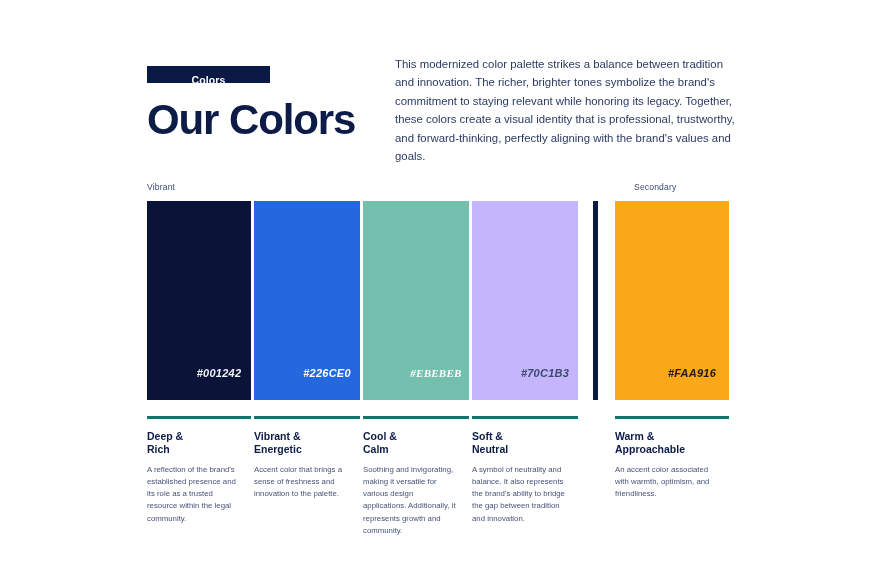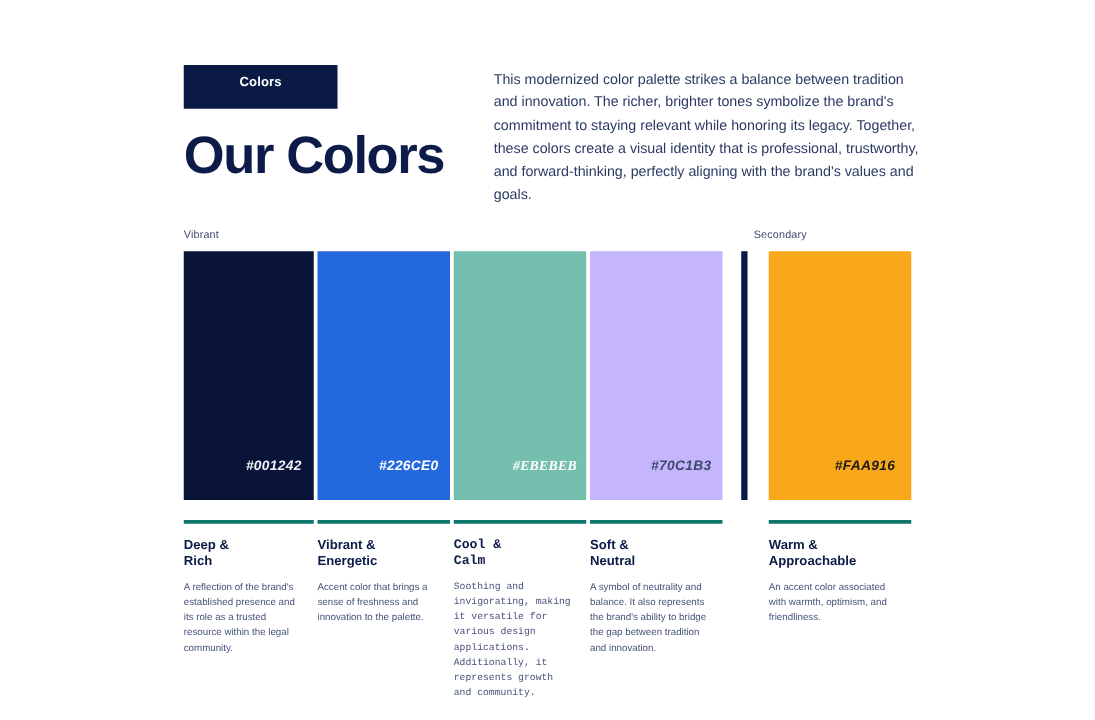--- a/index.html
+++ b/index.html
@@ -36,28 +36,29 @@
   }
 
   #header-left {
     width: 240px;
     flex: 0 0 240px;
   }
 
   .badge {
     display: block;
     width: 123px;
-    height: 35px;
+    height: 17px;
     background: #0b1a45;
     color: #ffffff;
     font-size: 10.5px;
     font-weight: bold;
     letter-spacing: .1px;
     text-align: center;
     line-height: 29px;
+    margin-top: 14px;
   }
 
   .page-title {
     margin-top: 16px;
     font-size: 42px;
     font-weight: bold;
     color: #0c1b47;
     letter-spacing: -1.1px;
     line-height: 1.02;
     white-space: nowrap;
@@ -77,21 +78,21 @@
   }
 
   
   .group-label {
     position: absolute;
     font-size: 8.6px;
     color: #3c4a70;
     letter-spacing: .15px;
   }
   #label-primary   { left: 147px; top: 182px; }
-  #label-secondary { left: 603px; top: 182px; }
+  #label-secondary { left: 634px; top: 182px; }
 
   
   #strip {
     position: absolute;
     left: 147px;
     top: 201px;
     width: 588px;
     height: 199px;
     display: flex;
     align-items: stretch;
@@ -209,21 +210,21 @@
 Rich</div>
         <div class="caption-body">A reflection of the brand's established presence and its role as a trusted resource within the legal community.</div>
       </div>
       <div class="cap-gap"></div>
       <div class="caption" style="flex: 0 0 106px;">
         <div class="caption-title">Vibrant &amp;
 Energetic</div>
         <div class="caption-body">Accent color that brings a sense of freshness and innovation to the palette.</div>
       </div>
       <div class="cap-gap"></div>
-      <div class="caption" style="flex: 0 0 106px; font-family: Liberation Mono, monospace;">
+      <div class="caption" style="flex: 0 0 106px;">
         <div class="caption-title">Cool &amp;
 Calm</div>
         <div class="caption-body">Soothing and invigorating, making it versatile for various design applications. Additionally, it represents growth and community.</div>
       </div>
       <div class="cap-gap"></div>
       <div class="caption" style="flex: 0 0 106px;">
         <div class="caption-title">Soft &amp;
 Neutral</div>
         <div class="caption-body">A symbol of neutrality and balance. It also represents the brand's ability to bridge the gap between tradition and innovation.</div>
       </div>

